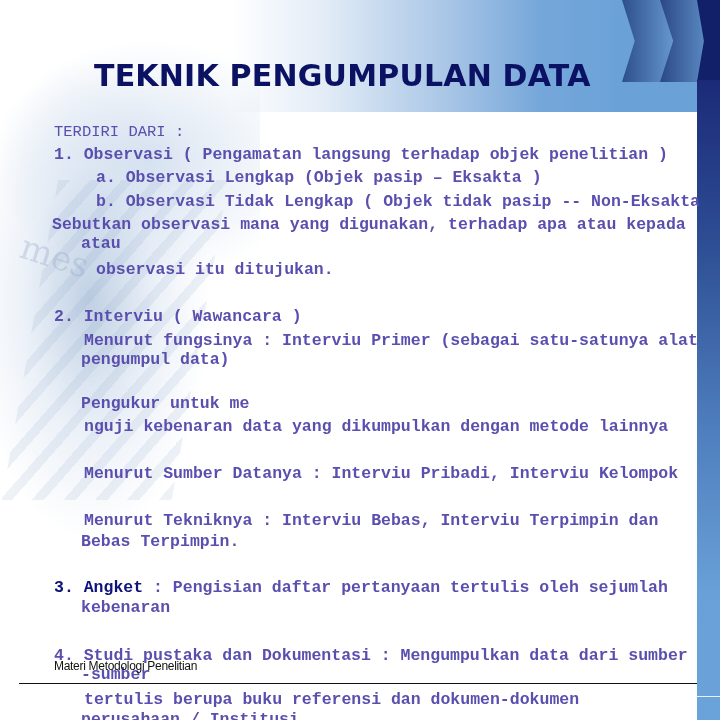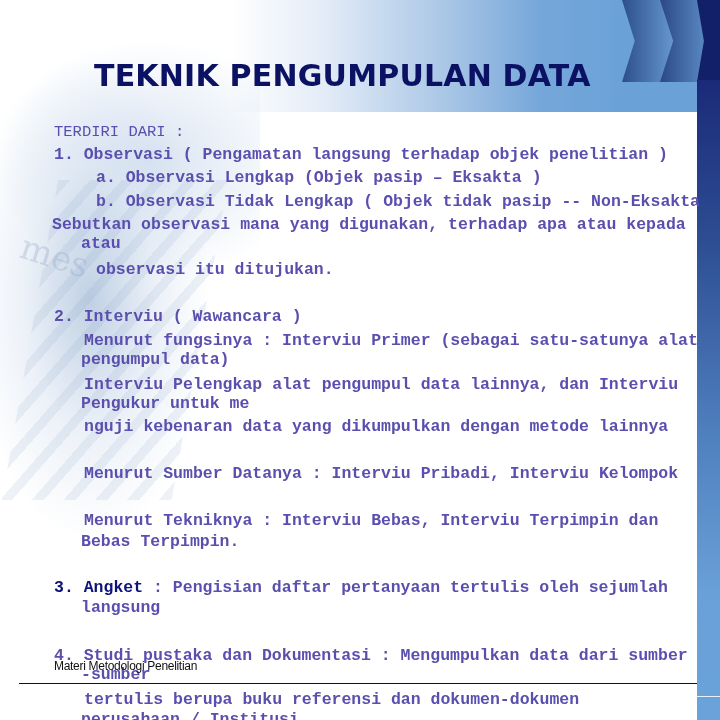--- a/index.html
+++ b/index.html
@@ -95,32 +95,31 @@
     <div class="ln" style="left:50px; top:145px;">1.  Observasi ( Pengamatan langsung terhadap objek penelitian )</div>
     <div class="ln" style="left:92px; top:192px;">b.  Observasi Tidak Lengkap ( Objek tidak pasip  -- Non-Eksakta</div>
     <div class="ln" style="left:92px; top:168px;">a.  Observasi Lengkap (Objek pasip – Eksakta )</div>
     <div class="ln" style="left:48px; top:215px;">Sebutkan observasi mana yang digunakan, terhadap apa atau kepada</div>
     <div class="ln" style="left:77px; top:234px;">atau</div>
     <div class="ln" style="left:92px; top:260px;">observasi itu ditujukan.</div>
 
     <div class="ln" style="left:50px; top:307px;">2.  Interviu ( Wawancara )</div>
     <div class="ln" style="left:77px; top:350px;">pengumpul data)</div>
     <div class="ln" style="left:80px; top:331px;">Menurut fungsinya : Interviu Primer (sebagai satu-satunya alat</div>
-    <div class="ln" style="left:80px; top:375px;">Interviu Pelengkap alat pengumpul data lainnya, dan Interviu</div>
     <div class="ln" style="left:77px; top:394px;">Pengukur untuk me</div>
     <div class="ln" style="left:80px; top:417px;">nguji kebenaran data yang dikumpulkan dengan metode lainnya</div>
     <div class="ln" style="left:80px; top:464px;">Menurut Sumber Datanya : Interviu Pribadi, Interviu Kelompok</div>
     <div class="ln" style="left:80px; top:511px;">Menurut Tekniknya : Interviu Bebas, Interviu Terpimpin dan</div>
     <div class="ln" style="left:77px; top:532px;">Bebas Terpimpin.</div>
 
     <div class="ln" style="left:50px; top:578px;">
       <span class="dark">3.</span>
       <span class="dark">Angket</span><span> : Pengisian daftar pertanyaan tertulis oleh sejumlah</span>
     </div>
-    <div class="ln" style="left:77px; top:598px;">langsung</div>
+    <div class="ln" style="left:77px; top:598px;">kebenaran</div>
 
     <div class="ln" style="left:50px; top:646px;">4.  Studi pustaka dan Dokumentasi : Mengumpulkan data dari sumber</div>
     <div class="ln" style="left:77px; top:665px;">-sumber</div>
     <div class="ln" style="left:80px; top:690px;">tertulis berupa   buku referensi dan dokumen-dokumen</div>
     <div class="ln" style="left:77px; top:710px;">perusahaan / Institusi</div>
   </div>
 
   <div class="footer-text">Materi Metodologi Penelitian</div>
   <div class="footer-line"></div>
 </div>

